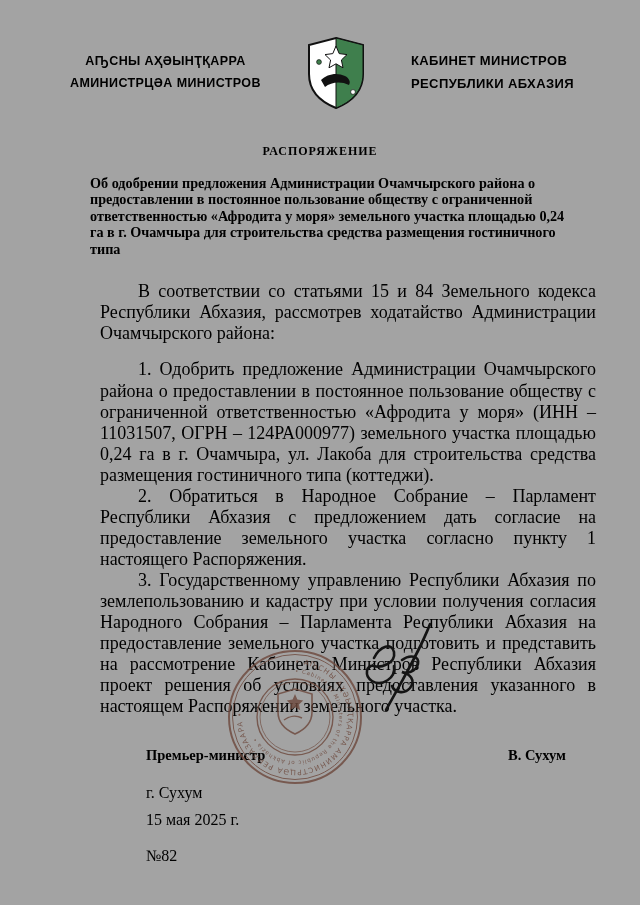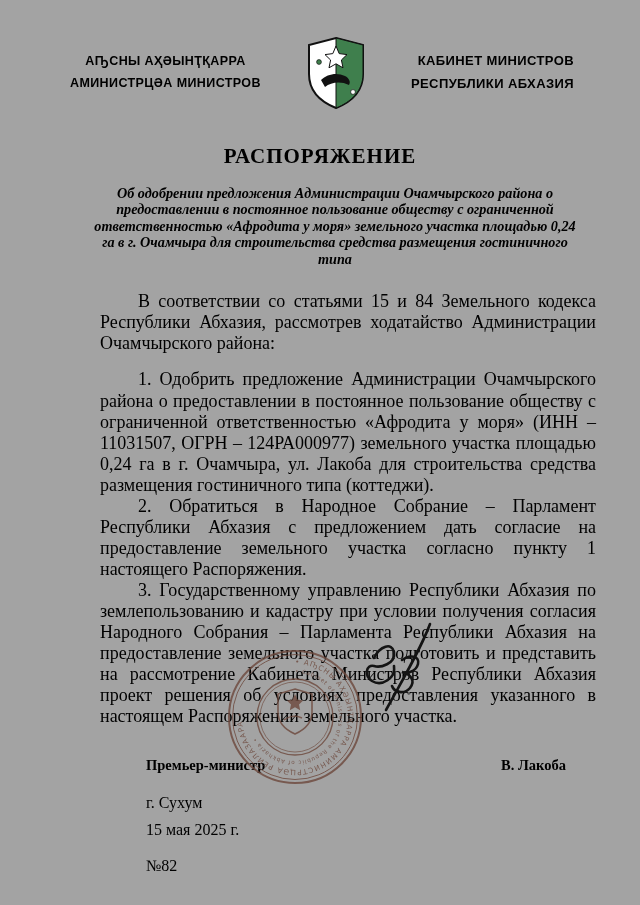--- a/index.html
+++ b/index.html
@@ -21,37 +21,36 @@
   }
   .header-block{
     font-family:"Liberation Sans", sans-serif;
     font-weight:bold;
     text-align:center;
     font-size:12.5px;
     line-height:1.75;
     letter-spacing:.4px;
     white-space:nowrap;
   }
-  .header-block.right{font-size:13px; text-align:right;}
+  .header-block.right{font-size:13px; text-align:left;}
   .emblem{width:62px;height:74px;flex:0 0 auto;margin:0 6px;}
   
   .title{
     text-align:center;
-    font-size:21px;
+    font-size:12px;
     font-weight:bold;
     letter-spacing:1px;
     margin:34px 0 16px 0;
   }
   .subject{
     font-weight:bold;
-    text-align:center;
+    text-align:left;
     font-size:14.2px;
     line-height:1.16;
     margin:0 60px 0 90px;
-    font-style:italic;
   }
   
   .content{
     margin:24px 44px 0 100px;
     font-size:18px;
     line-height:1.17;
     text-align:justify;
   }
   .content p{margin:0;text-indent:38px;}
   .content p.intro{margin-bottom:15px;}
@@ -121,21 +120,21 @@
 
   <div class="content">
     <p class="intro">В соответствии со статьями 15 и 84 Земельного кодекса Республики Абхазия, рассмотрев ходатайство Администрации Очамчырского района:</p>
     <p>1. Одобрить предложение Администрации Очамчырского района о предоставлении в постоянное пользование обществу с ограниченной ответственностью «Афродита у моря» (ИНН – 11031507, ОГРН – 124РА000977) земельного участка площадью 0,24 га в г. Очамчыра, ул. Лакоба для строительства средства размещения гостиничного типа (коттеджи).</p>
     <p>2. Обратиться в Народное Собрание – Парламент Республики Абхазия с предложением дать согласие на предоставление земельного участка согласно пункту 1 настоящего Распоряжения.</p>
     <p>3. Государственному управлению Республики Абхазия по землепользованию и кадастру при условии получения согласия Народного Собрания – Парламента Республики Абхазия на предоставление земельного участка подготовить и представить на рассмотрение Кабинета Министров Республики Абхазия проект решения об условиях предоставления указанного в настоящем Распоряжении земельного участка.</p>
   </div>
 
   <div class="sig-row">
     <span>Премьер-министр</span>
-    <span>В. Лакоба</span>
+    <span>В. Сухум</span>
   </div>
 
   <div class="meta">
     <div>г. Сухум</div>
     <div>15 мая 2025 г.</div>
     <div class="num">№82</div>
   </div>
 
   <div class="stamp">
     <svg viewBox="0 0 170 170" width="170" height="170">

